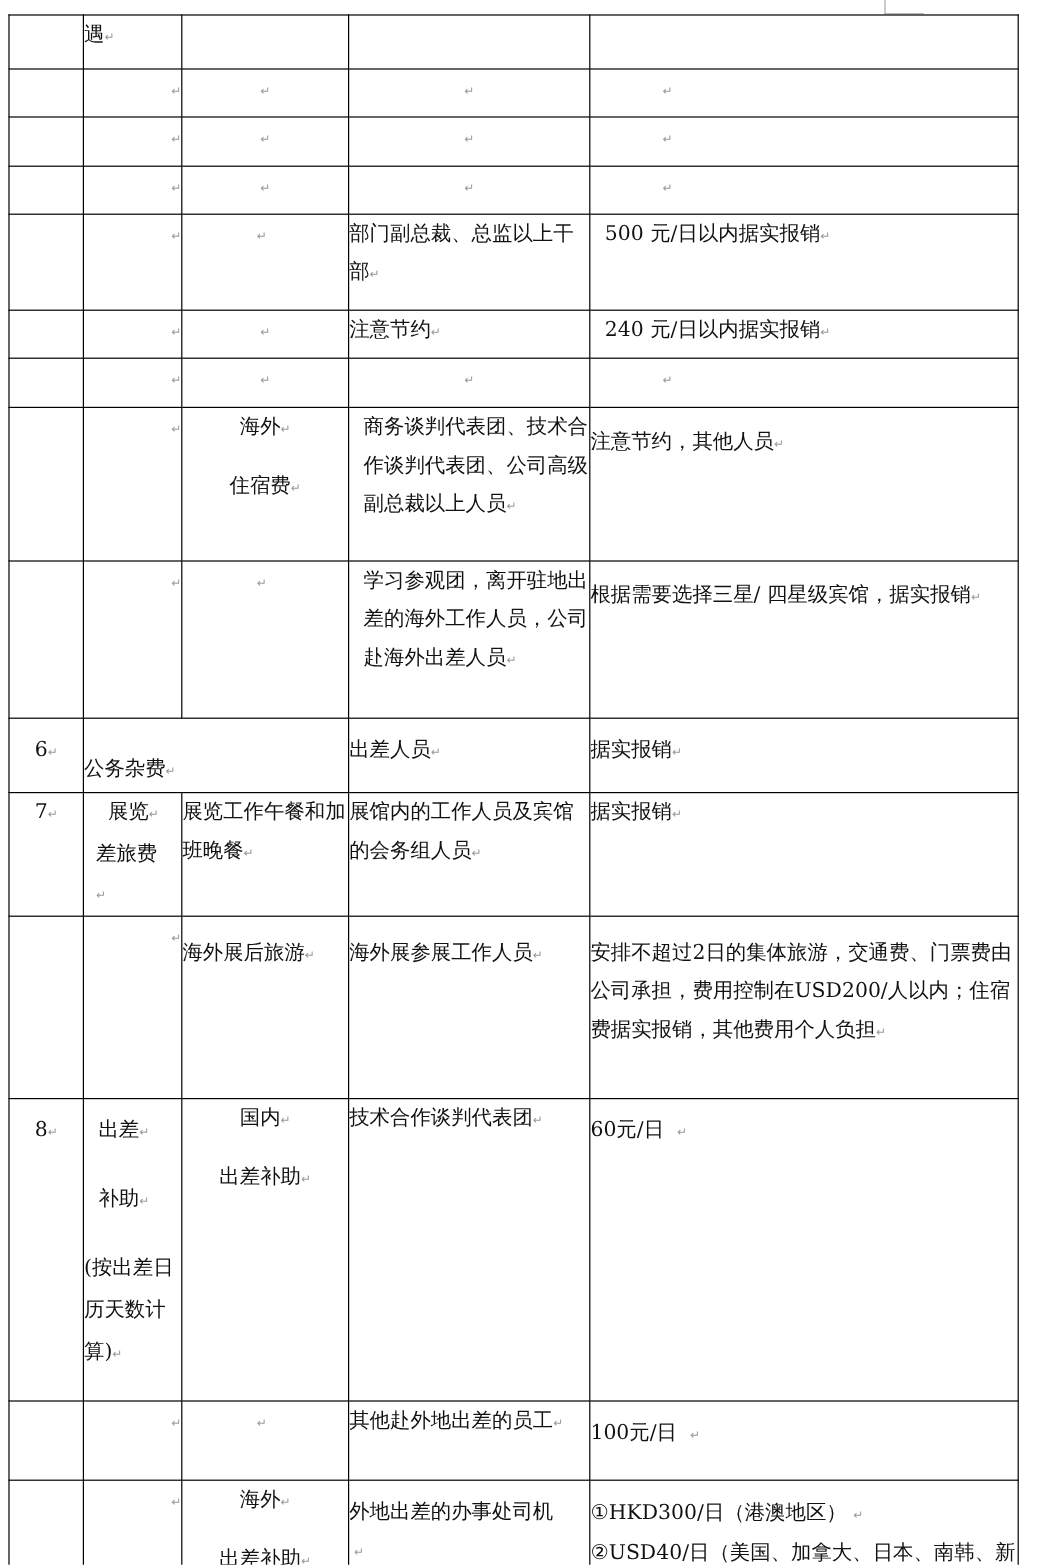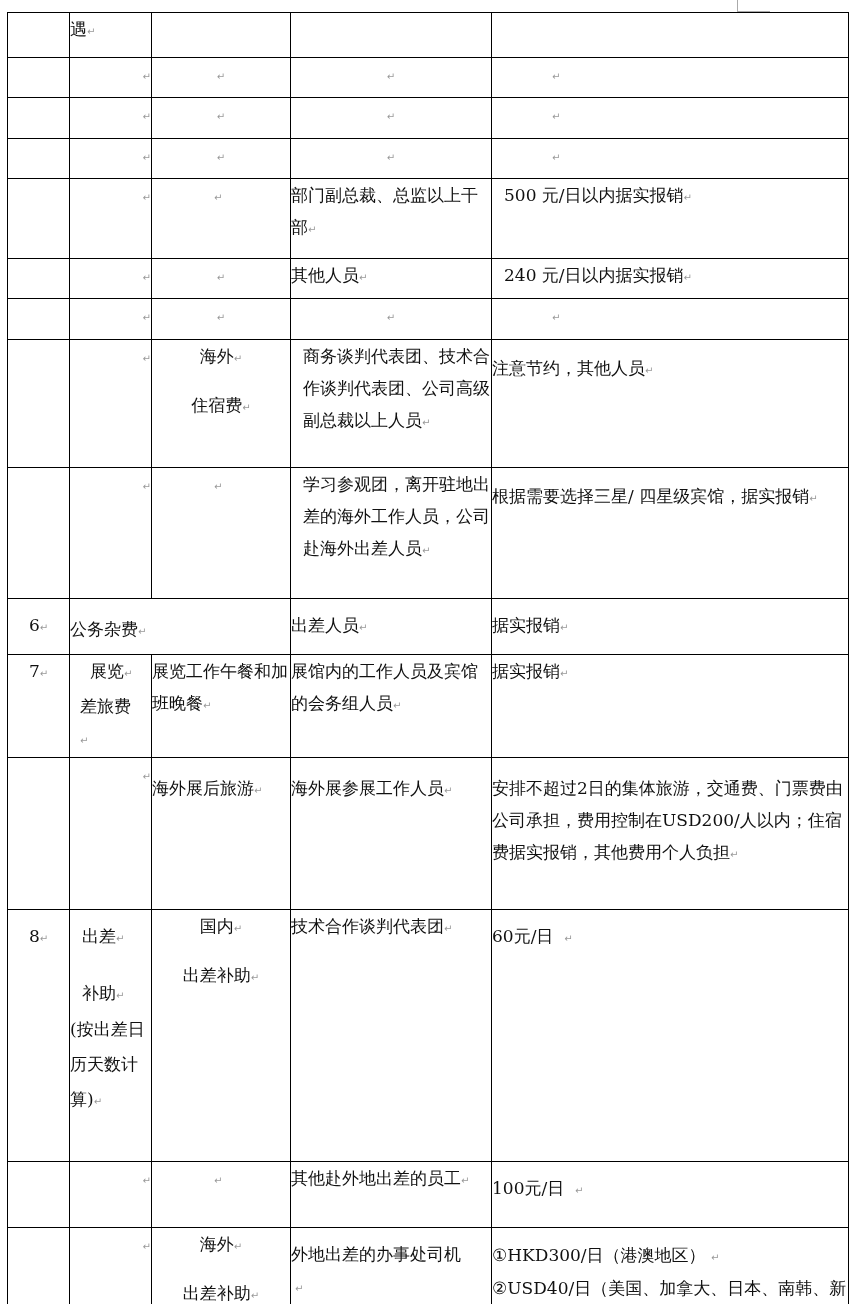--- a/index.html
+++ b/index.html
@@ -68,21 +68,21 @@
     <td class="mark-only right"><span class="pm">↵</span></td>
     <td class="mark-only" style="padding-left:62px"><span class="pm">↵</span></td>
     <td class="c"><span>部门副总裁、总监以上干部</span><span class="pm">↵</span></td>
     <td class="c" style="padding-left:12px"><span>500 元/日以内据实报销</span><span class="pm">↵</span></td>
   </tr>
 
   <tr style="height:40px">
     <td></td>
     <td class="mark-only right"><span class="pm">↵</span></td>
     <td class="mark-only center"><span class="pm">↵</span></td>
-    <td class="c"><span>其他人员</span><span class="pm">↵</span></td>
+    <td class="c"><span>注意节约</span><span class="pm">↵</span></td>
     <td class="c" style="padding-left:12px"><span>240 元/日以内据实报销</span><span class="pm">↵</span></td>
   </tr>
 
   <tr style="height:41px">
     <td></td>
     <td class="mark-only right"><span class="pm">↵</span></td>
     <td class="mark-only center"><span class="pm">↵</span></td>
     <td class="mark-only center"><span class="pm">↵</span></td>
     <td class="mark-only" style="padding-left:60px"><span class="pm">↵</span></td>
   </tr>
@@ -101,21 +101,21 @@
   <tr style="height:131px">
     <td></td>
     <td class="mark-only right"><span class="pm">↵</span></td>
     <td class="mark-only" style="padding-left:62px"><span class="pm">↵</span></td>
     <td class="c" style="padding-left:12px"><span>学习参观团，离开驻地出差的海外工作人员，公司赴海外出差人员</span><span class="pm">↵</span></td>
     <td class="c" style="padding-top:12px"><span>根据需要选择三星/ 四星级宾馆，据实报销</span><span class="pm">↵</span></td>
   </tr>
 
   <tr style="height:56px">
     <td class="c num" style="padding-top:10px"><span>6</span><span class="pm">↵</span></td>
-    <td class="c" colspan="2" style="padding-top:14px"><span>公务杂费</span><span class="pm">↵</span></td>
+    <td class="c" colspan="2" style="padding-top:26px"><span>公务杂费</span><span class="pm">↵</span></td>
     <td class="c" style="padding-top:10px"><span>出差人员</span><span class="pm">↵</span></td>
     <td class="c" style="padding-top:10px"><span>据实报销</span><span class="pm">↵</span></td>
   </tr>
 
   <tr style="height:66px">
     <td class="c num"><span>7</span><span class="pm">↵</span></td>
     <td class="c" style="padding-left:10px;padding-right:13px">
           <div style="padding-left:10px"><span>展览</span><span class="pm">↵</span></div>
           <div><span>差旅费</span><span class="pm">↵</span></div>
         </td>
@@ -130,21 +130,21 @@
     <td class="c" style="padding-top:14px"><span>海外展后旅游</span><span class="pm">↵</span></td>
     <td class="c" style="padding-top:14px"><span>海外展参展工作人员</span><span class="pm">↵</span></td>
     <td class="c" style="padding-top:14px"><span>安排不超过2日的集体旅游，交通费、门票费由公司承担，费用控制在USD200/人以内；住宿费据实报销，其他费用个人负担</span><span class="pm">↵</span></td>
   </tr>
 
   <tr style="height:252px">
     <td class="c num" style="padding-top:10px"><span>8</span><span class="pm">↵</span></td>
     <td class="c" style="padding-top:10px;padding-right:4px">
       <div style="padding-left:12px"><span>出差</span><span class="pm">↵</span></div>
       <div style="padding-left:12px;margin-top:22px"><span>补助</span><span class="pm">↵</span></div>
-      <div style="line-height:35px"><span>(按出差日历天数计算)</span><span class="pm">↵</span></div>
+      <div style="margin-top:22px;line-height:35px"><span>(按出差日历天数计算)</span><span class="pm">↵</span></div>
     </td>
     <td class="c center">
           <div><span>国内</span><span class="pm">↵</span></div>
           <div style="margin-top:14px"><span>出差补助</span><span class="pm">↵</span></div>
         </td>
     <td class="c"><span>技术合作谈判代表团</span><span class="pm">↵</span></td>
     <td class="c" style="padding-top:10px"><span>60元/日</span>&nbsp;&nbsp;<span class="pm">↵</span></td>
   </tr>
 
   <tr style="height:66px">

